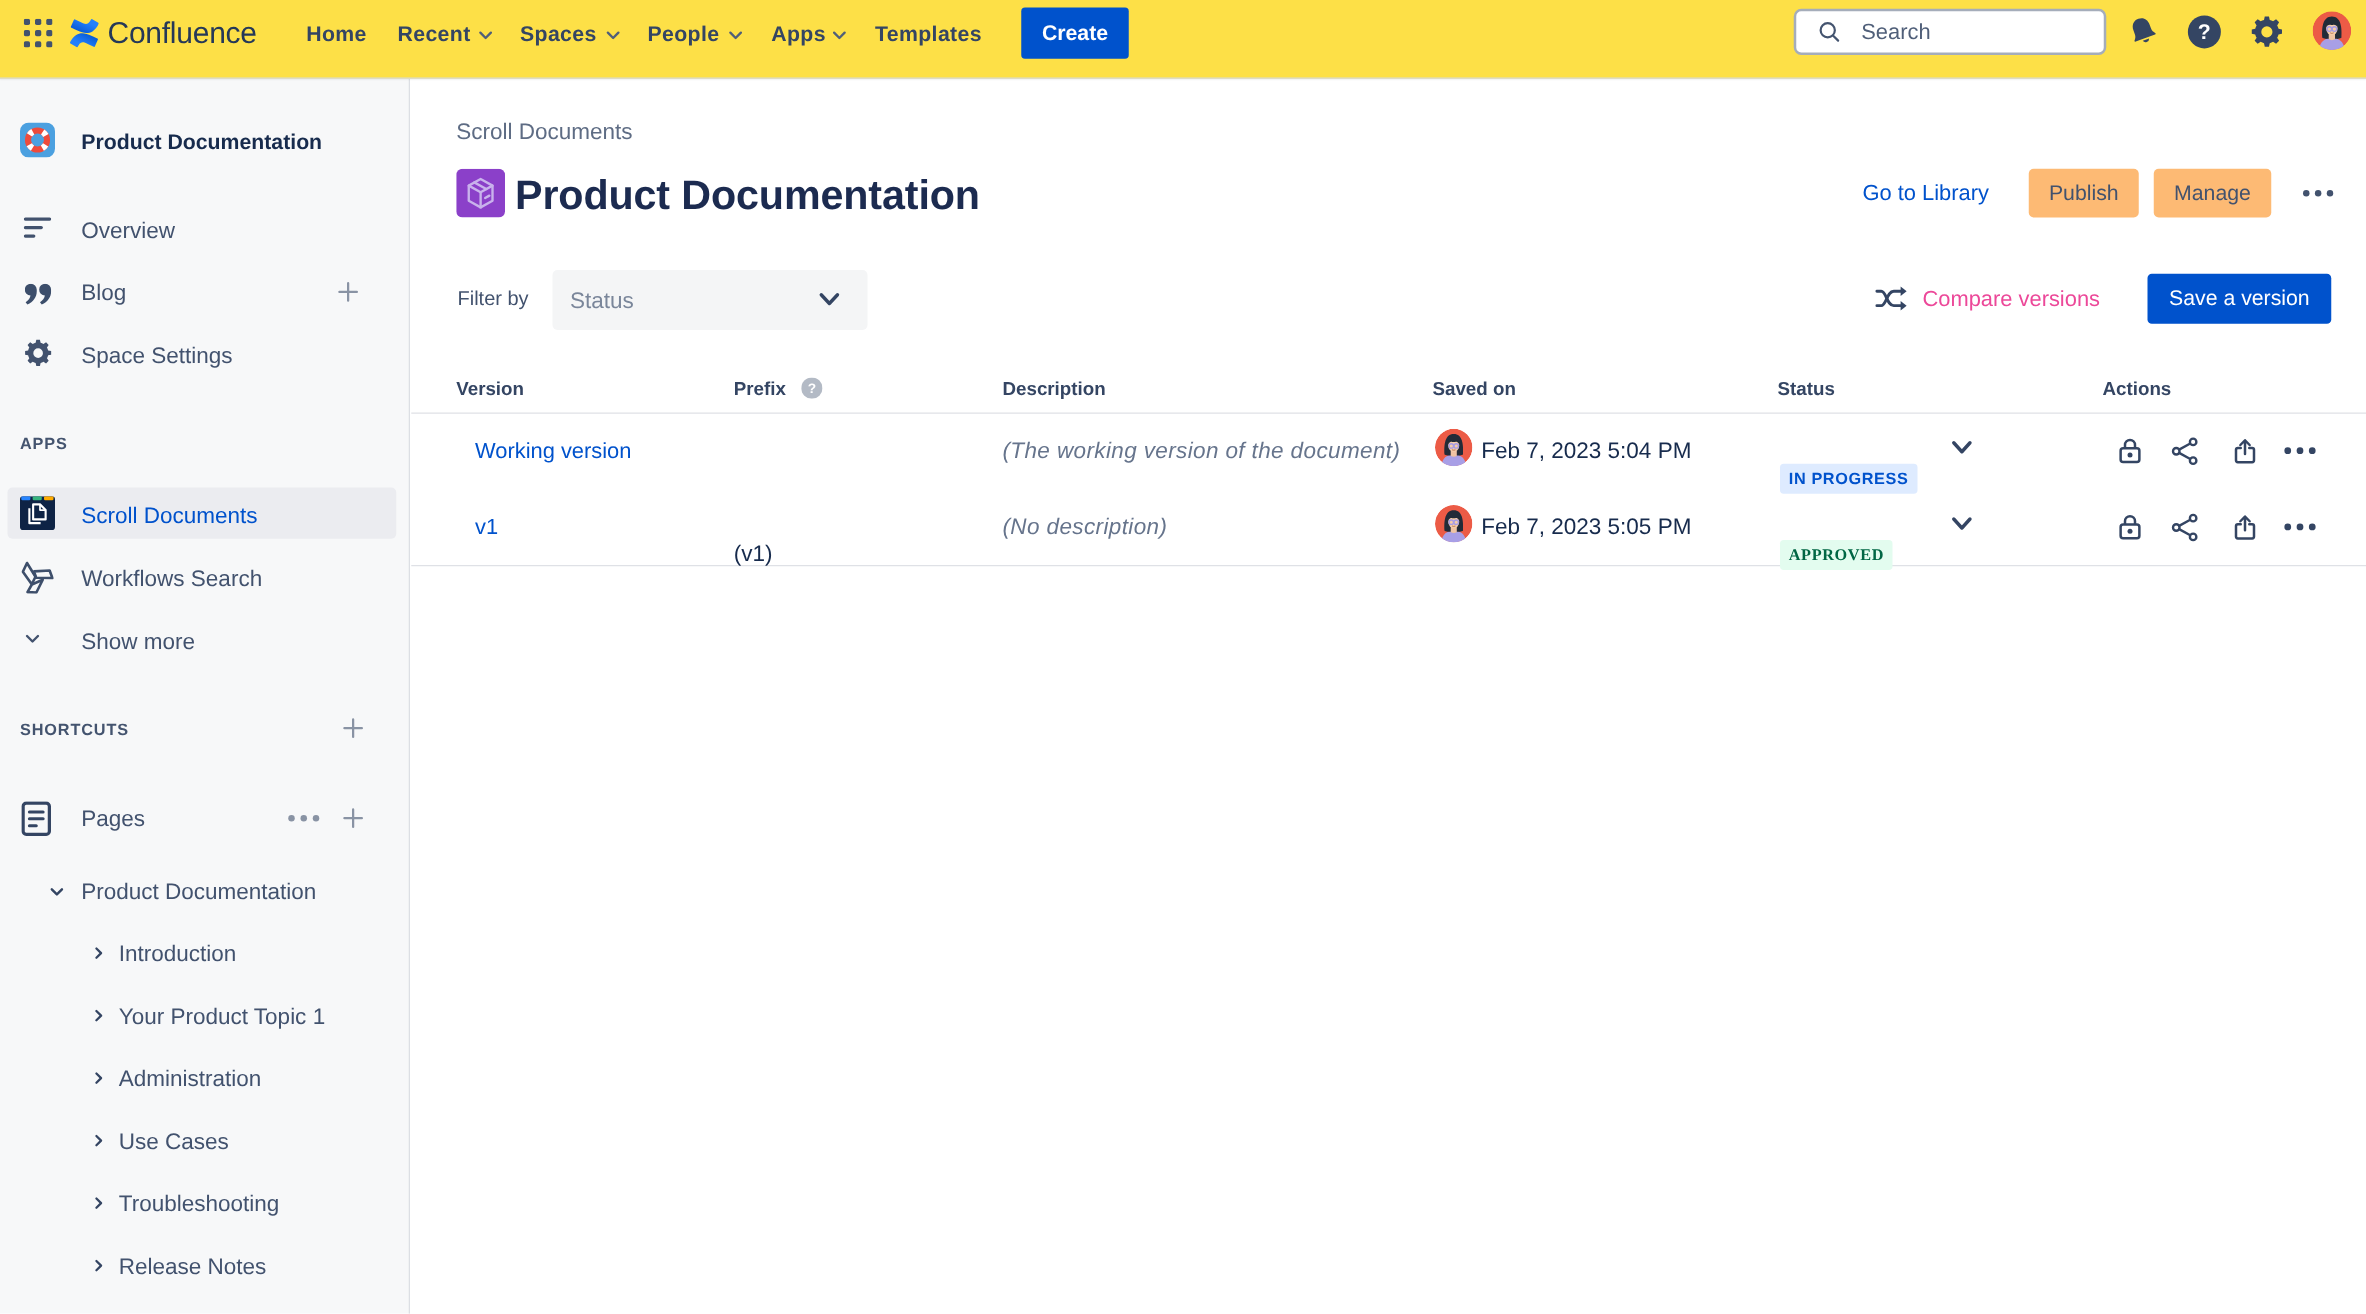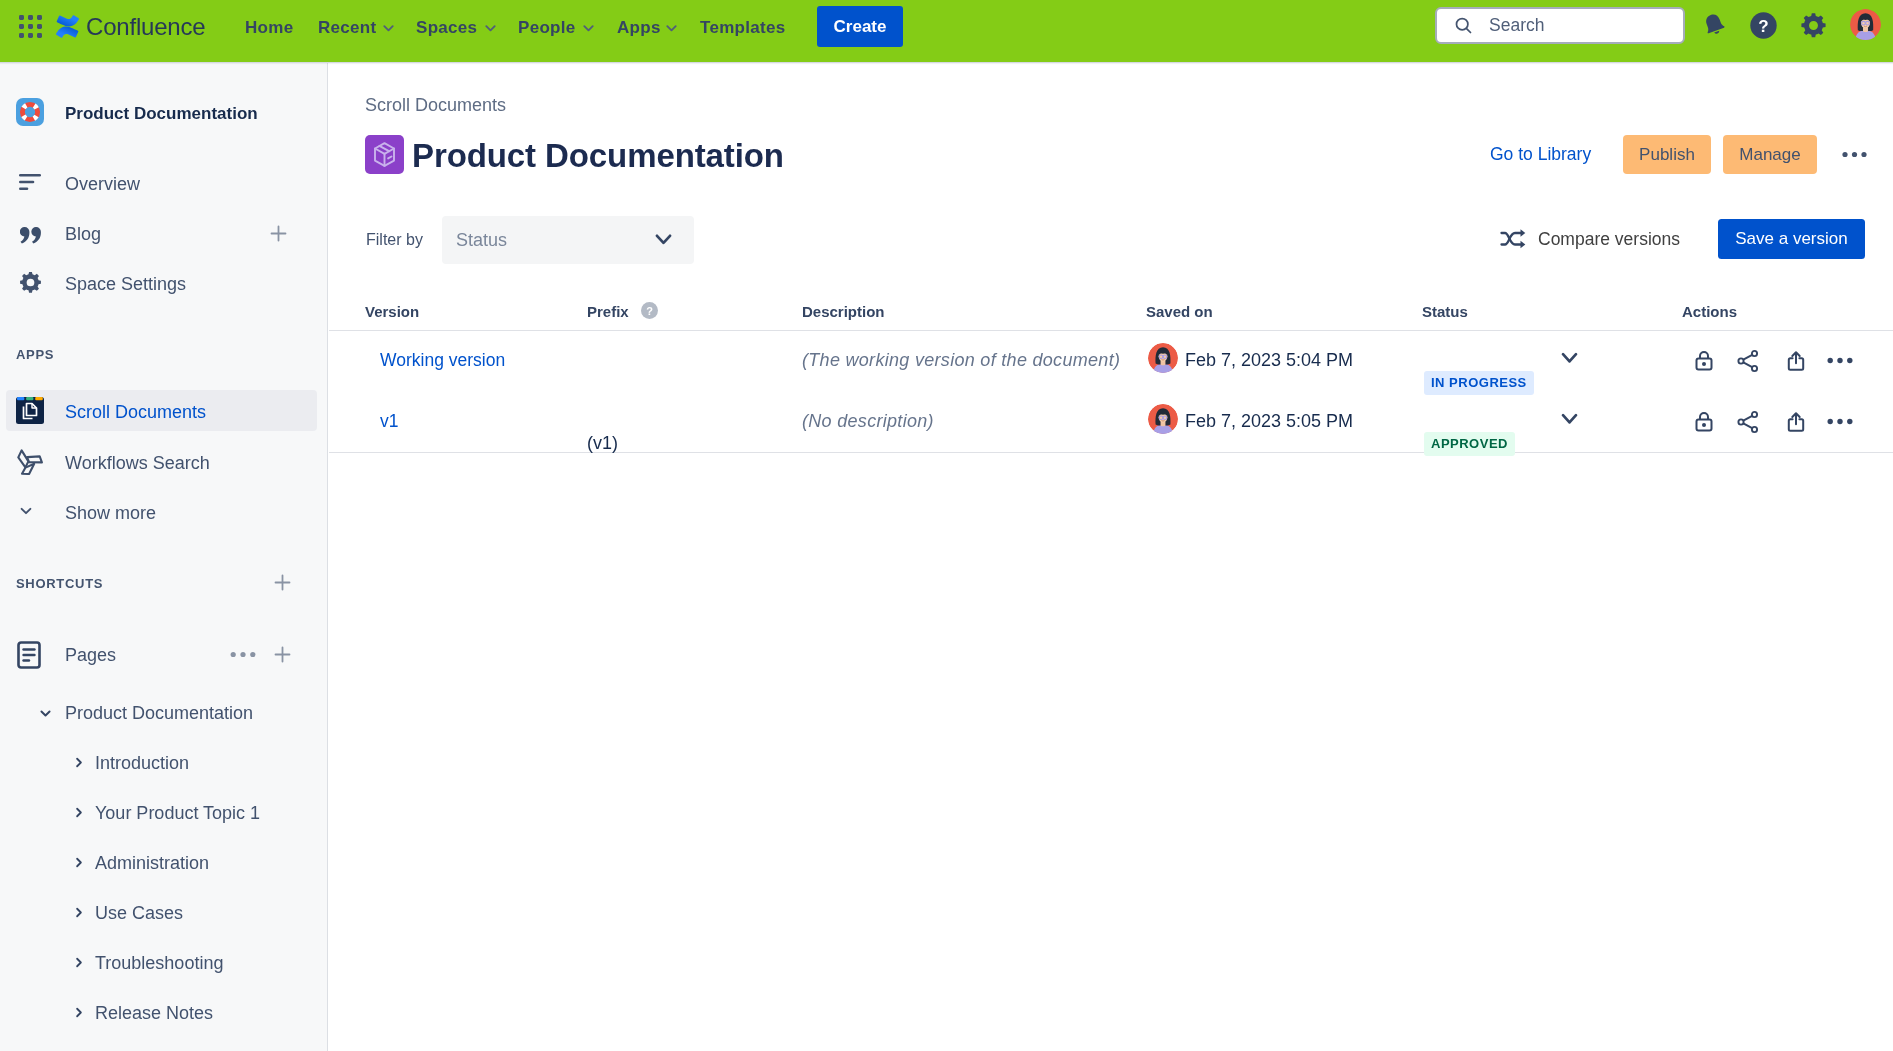--- a/index.html
+++ b/index.html
@@ -3,21 +3,21 @@
 <meta charset="utf-8">
 <style>
   * { margin:0; padding:0; box-sizing:border-box; }
   html,body { width:1893px; height:1051px; background:#fff; font-family:"Liberation Sans", sans-serif; overflow:hidden; }
   body { position:relative; }
   .abs { position:absolute; }
   .nav-item { color:#344563; font-size:17px; font-weight:700; letter-spacing:0.3px; }
   .icn { display:block; }
 
   
-  #topnav { position:absolute; left:0; top:0; width:1893px; height:63px; background:#84cc16; border-bottom:1px solid #d5d9e0; box-shadow:0 1px 1px rgba(9,30,66,0.06); z-index:5; }
+  #topnav { position:absolute; left:0; top:0; width:1893px; height:63px; background:#fde047; border-bottom:1px solid #d5d9e0; box-shadow:0 1px 1px rgba(9,30,66,0.06); z-index:5; }
 
   
   #sidebar { position:absolute; left:0; top:63px; width:328px; height:988px; background:#f7f8f9; border-right:1px solid #dcdfe4; }
   .side-label { position:absolute; left:16px; font-size:13px; font-weight:700; color:#44546f; letter-spacing:0.7px; }
   .side-item { position:absolute; left:65px; font-size:18px; color:#42526e; }
   .tree-item { position:absolute; font-size:18px; color:#42526e; }
 
   
   #main { position:absolute; left:329px; top:63px; width:1564px; height:988px; background:#fff; }
   .hdr-btn { position:absolute; height:39px; background:#fdba74; border-radius:4px; color:#42526e; font-size:17px; text-align:center; line-height:39px; }
@@ -294,21 +294,21 @@
   <svg class="abs icn" style="left:1171px;top:164px" width="26" height="24" viewBox="0 0 26 24">
     <g fill="none" stroke="#344563" stroke-width="2.3" stroke-linecap="round">
       <path d="M1.5 6 H5 C9 6 9.5 17.5 15 17.5 H21.5"></path>
       <path d="M1.5 17.5 H5 C9 17.5 9.5 6 15 6 H21.5"></path>
     </g>
     <g fill="#344563">
       <path d="M20.5 2.2 L25.3 6 L20.5 9.8 Z"></path>
       <path d="M20.5 13.7 L25.3 17.5 L20.5 21.3 Z"></path>
     </g>
   </svg>
-  <div class="abs" style="left:1209px;top:166px;font-size:17.5px;color:#404040;">Compare versions</div>
+  <div class="abs" style="left:1209px;top:166px;font-size:17.5px;color:#ec4899;">Compare versions</div>
   <div class="abs" style="left:1389px;top:156px;width:147px;height:40px;background:#0052cc;border-radius:3.5px;color:#fff;font-size:17px;text-align:center;line-height:40px;">Save a version</div>
 
   
   <div class="th" style="left:36px;top:240px;">Version</div>
   <div class="th" style="left:258px;top:240px;">Prefix</div>
   <svg class="abs icn" style="left:312px;top:239px" width="17" height="17" viewBox="0 0 17 17">
     <circle cx="8.5" cy="8.5" r="8.5" fill="#b3bac5"></circle>
     <text x="8.5" y="12.6" text-anchor="middle" font-size="11" font-weight="bold" fill="#fff" font-family="Liberation Sans">?</text>
   </svg>
   <div class="th" style="left:473px;top:240px;">Description</div>
@@ -362,21 +362,21 @@
   </g>
 
   
   <div class="abs cell-link" style="left:51px;top:348px;">v1</div>
   <div class="abs date-txt" style="left:258px;top:348px;margin-top:22px;">(v1)</div>
   <div class="abs italic-desc" style="left:473px;top:348px;">(No description)</div>
   <svg class="abs icn" style="left:819px;top:341px" width="30" height="30" viewBox="0 0 32 32">
       <use href="#avatar"></use>
     </svg>
   <div class="abs date-txt" style="left:856px;top:348px;">Feb 7, 2023 5:05 PM</div>
-  <div class="badge" style="left:1095px;top:345px;background:#e3fcef;color:#006644;">APPROVED</div>
+  <div class="badge" style="left:1095px;top:345px;background:#e3fcef;color:#006644;font-family:Liberation Serif, serif;">APPROVED</div>
   <svg class="abs icn" style="left:1232px;top:350px" width="17" height="13" viewBox="0 0 17 13">
       <path d="M2 2.2 L8.5 9.4 L15 2.2" fill="none" stroke="#344563" stroke-width="2.7" stroke-linecap="round" stroke-linejoin="round"></path>
     </svg>
   <svg class="abs icn" style="left:1363px;top:347px" width="24" height="24" viewBox="0 0 24 24">
     <g fill="none" stroke="#344563" stroke-width="2">
       <rect x="4.5" y="9.5" width="15" height="11" rx="2"></rect>
       <path d="M8 9.5 V7 a4 4 0 0 1 8 0 V9.5"></path>
     </g>
     <circle cx="12" cy="15" r="2" fill="#344563"></circle>
   </svg>

